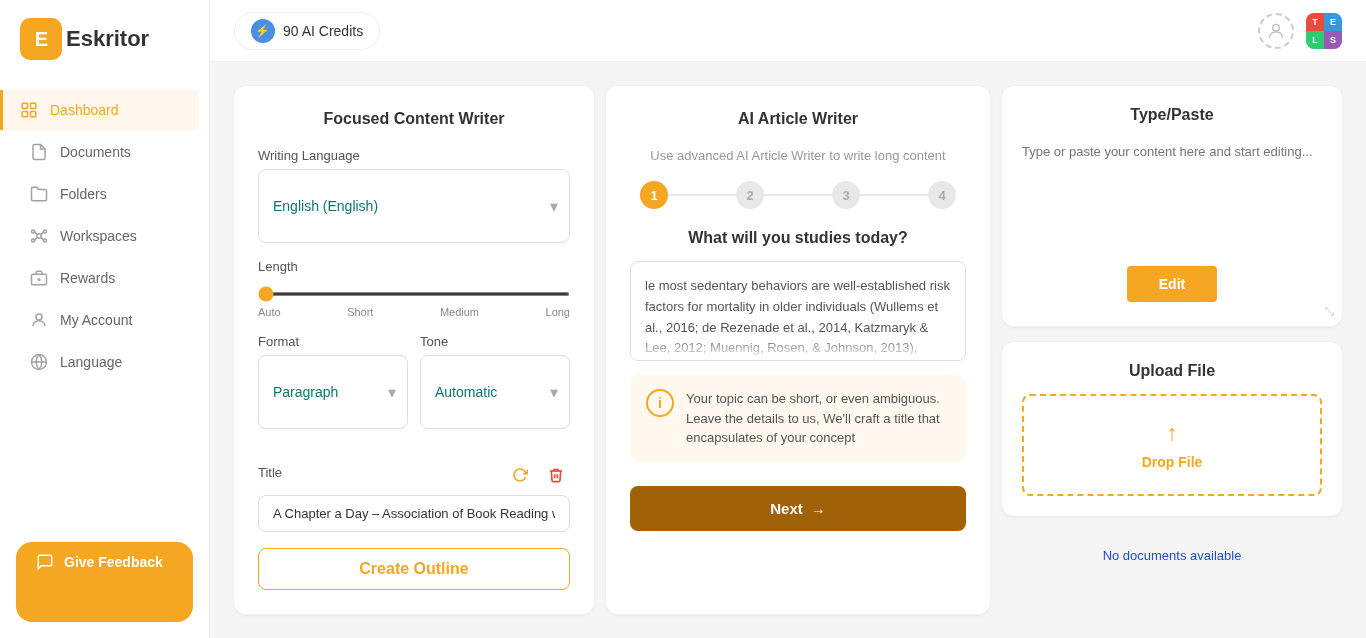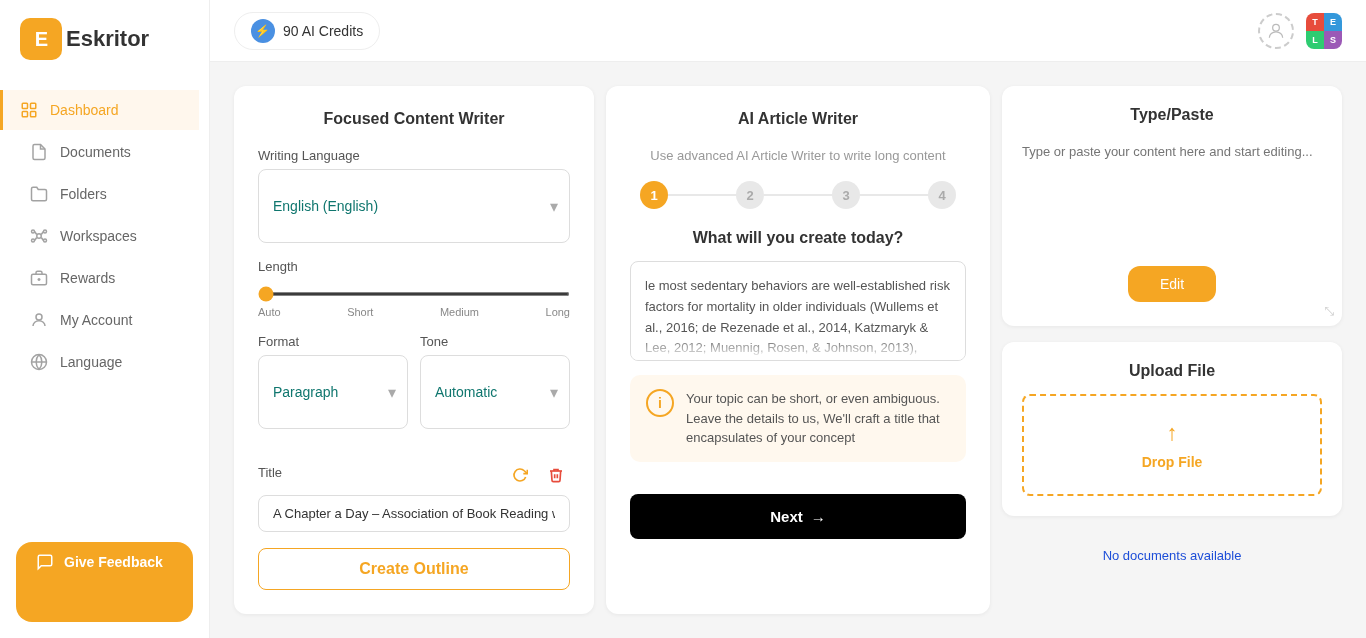--- a/index.html
+++ b/index.html
@@ -252,29 +252,29 @@
     .info-icon {
       width: 28px; height: 28px;
       border: 2px solid #f5a623;
       border-radius: 50%;
       display: flex; align-items: center; justify-content: center;
       color: #f5a623; font-size: 14px; font-weight: 700;
       flex-shrink: 0;
     }
     .info-text { font-size: 13px; color: #555; line-height: 1.5; }
     .next-btn {
-      background: #000000;
+      background: #a16207;
       color: white;
       border: none;
       border-radius: 8px;
       padding: 14px 40px;
       font-size: 15px; font-weight: 600;
       cursor: pointer;
       display: flex; align-items: center; gap: 8px;
-      margin: 12px auto;
+      margin: 4px auto;
       width: 100%;
       justify-content: center;
     }
 
     
     .card-right {
       width: 340px;
       flex-shrink: 0;
       display: flex;
       flex-direction: column;
@@ -287,23 +287,23 @@
       font-size: 13px; color: #999;
       resize: none; font-family: inherit;
     }
     .paste-card { position: relative; }
     .resize-handle {
       position: absolute; bottom: 8px; right: 8px;
       color: #ccc; font-size: 12px;
     }
     .edit-btn {
       background: #f5a623;
-      color: white; border: none; border-radius: 12px;
+      color: white; border: none; border-radius: 4px;
       padding: 10px 32px;
-      font-size: 14px; font-weight: 400;
+      font-size: 14px; font-weight: 700;
       cursor: pointer;
       display: block; margin: 8px auto 4px;
     }
     .upload-card { }
     .upload-card .card-title { margin-bottom: 14px; }
     .drop-zone {
       border: 2px dashed #f5a623;
       border-radius: 8px;
       padding: 24px;
       display: flex; flex-direction: column;
@@ -496,21 +496,21 @@
       <div class="stepper">
         <div class="step-circle active">1</div>
         <div class="step-line"></div>
         <div class="step-circle inactive">2</div>
         <div class="step-line"></div>
         <div class="step-circle inactive">3</div>
         <div class="step-line"></div>
         <div class="step-circle inactive">4</div>
       </div>
 
-      <div class="card-question">What will you create today?</div>
+      <div class="card-question">What will you studies today?</div>
 
       <div class="article-text-box">
         <span>le most sedentary behaviors are well-established risk factors for mortality in older individuals (Wullems et al., 2016; de Rezenade et al., 2014, Katzmaryk &amp; Lee, 2012; Muennig, Rosen, &amp; Johnson, 2013), previous studies of a behavior which is often sedentary, reading, have had mixed outcomes. That is, some found that reading reduces the risk of mortality (Anab...</span>
       </div>
 
       <div class="info-box">
         <div class="info-icon">i</div>
         <div class="info-text">Your topic can be short, or even ambiguous. Leave the details to us, We'll craft a title that encapsulates of your concept</div>
       </div>
 

